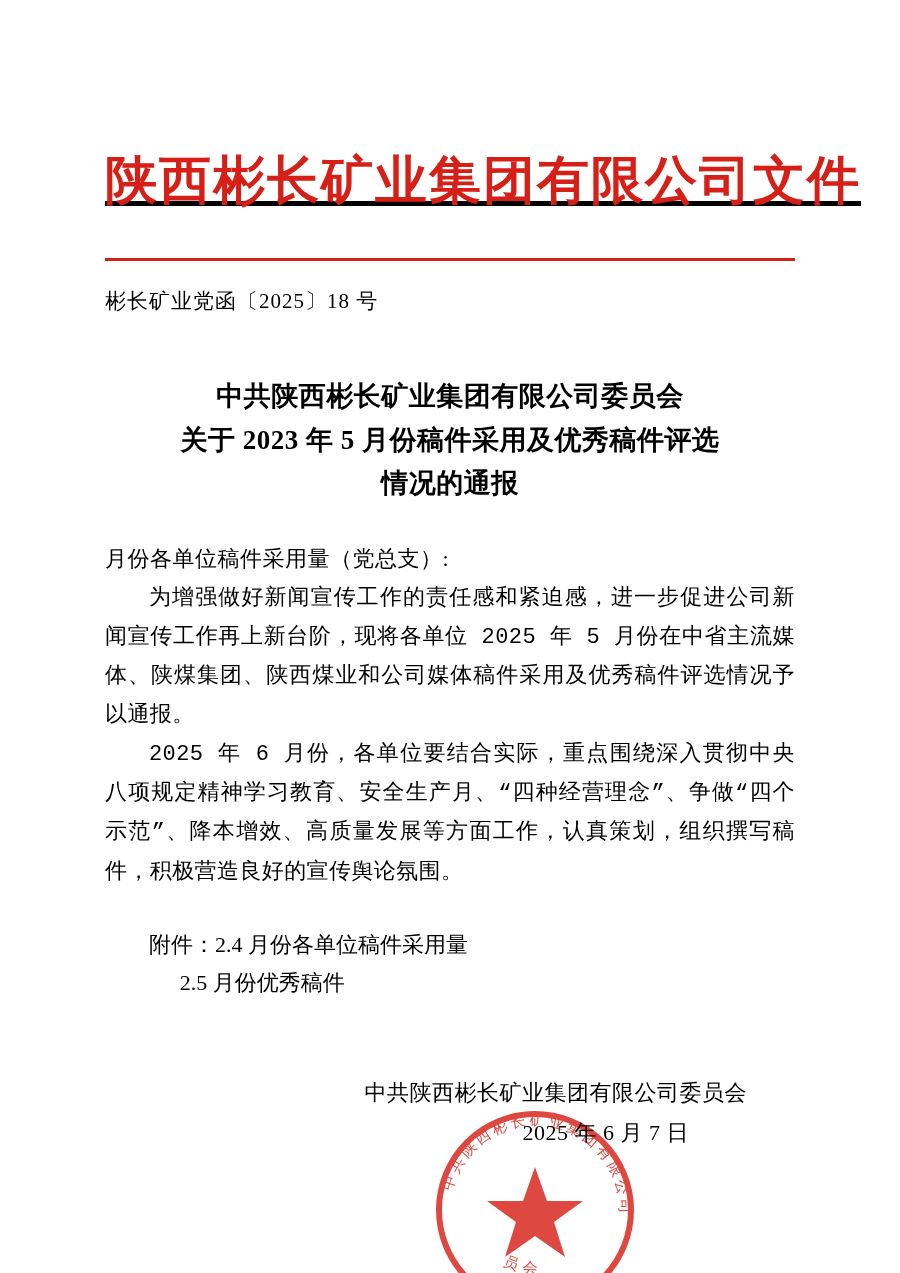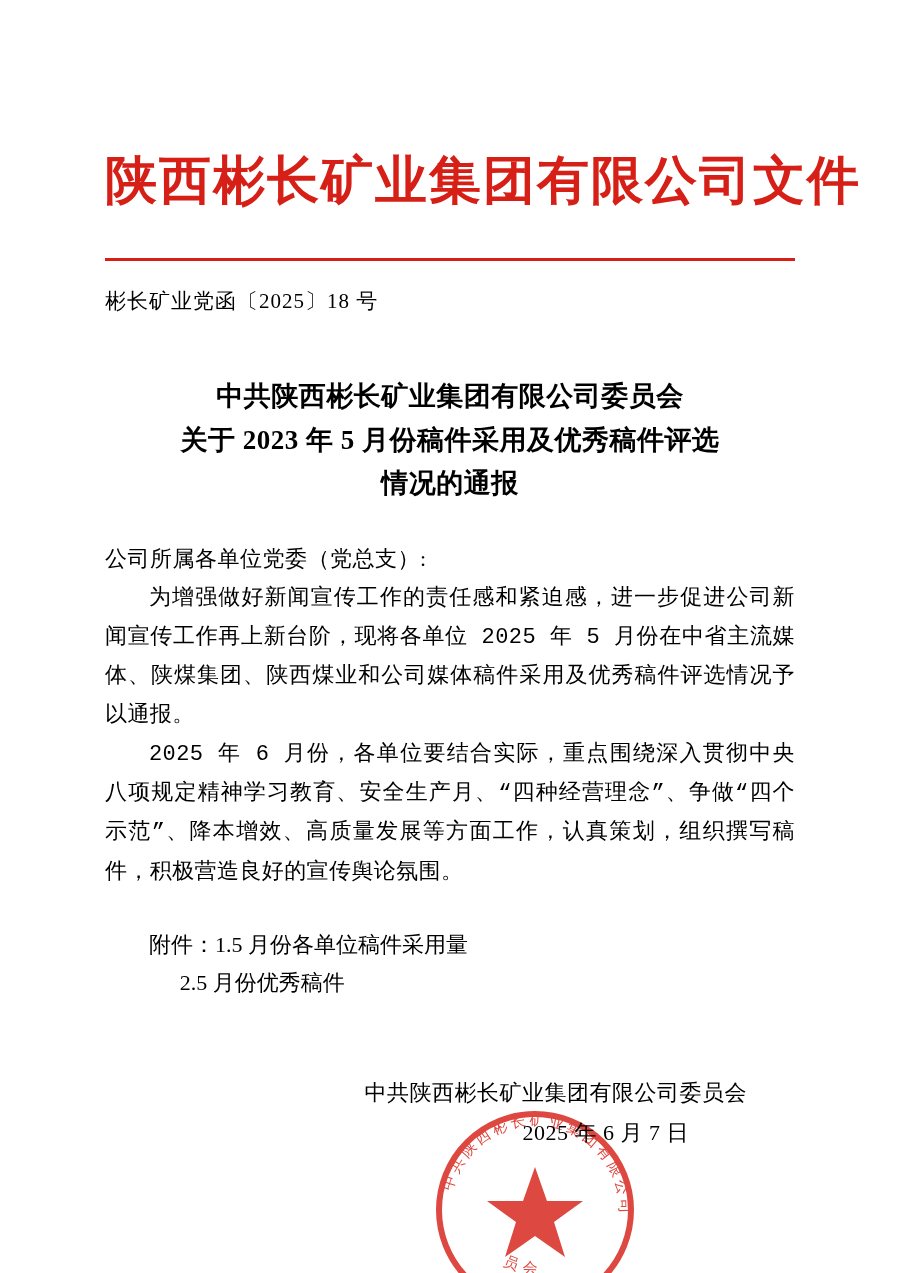--- a/index.html
+++ b/index.html
@@ -20,20 +20,21 @@
     width: 900px;
     height: 1273px;
     box-sizing: border-box;
     padding: 0 105px;
   }
 
   
   .masthead {
     margin-top: 150px;
     text-align: center;
+    text-decoration: underline;
   }
   .masthead-title {
     color: #d62017;
     font-family: "DejaVu Serif", "Liberation Serif", serif;
     font-weight: bold;
     font-size: 52px;
     letter-spacing: 2px;
     line-height: 1.15;
     white-space: nowrap;
   }
@@ -134,27 +135,27 @@
   </div>
 
   <div class="doc-number">彬长矿业党函〔2025〕18 号</div>
 
   <div class="doc-title">
     <span class="line">中共陕西彬长矿业集团有限公司委员会</span>
     <span class="line">关于 2023 年 5 月份稿件采用及优秀稿件评选</span>
     <span class="line">情况的通报</span>
   </div>
 
-  <div class="salutation">公司所属各单位党委（党总支）:</div>
+  <div class="salutation">月份各单位稿件采用量（党总支）:</div>
 
   <p class="body-para">为增强做好新闻宣传工作的责任感和紧迫感，进一步促进公司新闻宣传工作再上新台阶，现将各单位 2025 年 5 月份在中省主流媒体、陕煤集团、陕西煤业和公司媒体稿件采用及优秀稿件评选情况予以通报。</p>
   <p class="body-para">2025 年 6 月份，各单位要结合实际，重点围绕深入贯彻中央八项规定精神学习教育、安全生产月、“四种经营理念”、争做“四个示范”、降本增效、高质量发展等方面工作，认真策划，组织撰写稿件，积极营造良好的宣传舆论氛围。</p>
 
   <div class="attachments">
-    <span class="att-line">附件：1.5 月份各单位稿件采用量</span>
+    <span class="att-line">附件：2.4 月份各单位稿件采用量</span>
     <span class="att-line indent2">2.5 月份优秀稿件</span>
   </div>
 
   <div class="seal">
     <svg viewBox="0 0 210 210" width="210" height="210" aria-hidden="true">
       <defs>
         <path id="sealArcTop" d="M 20,105 A 85,85 0 1 1 190,105"></path>
         <path id="sealArcBottom" d="M 42,105 A 63,63 0 0 0 168,105"></path>
       </defs>
       <circle cx="105" cy="105" r="96" fill="none" stroke="#d62017" stroke-width="6"></circle>

